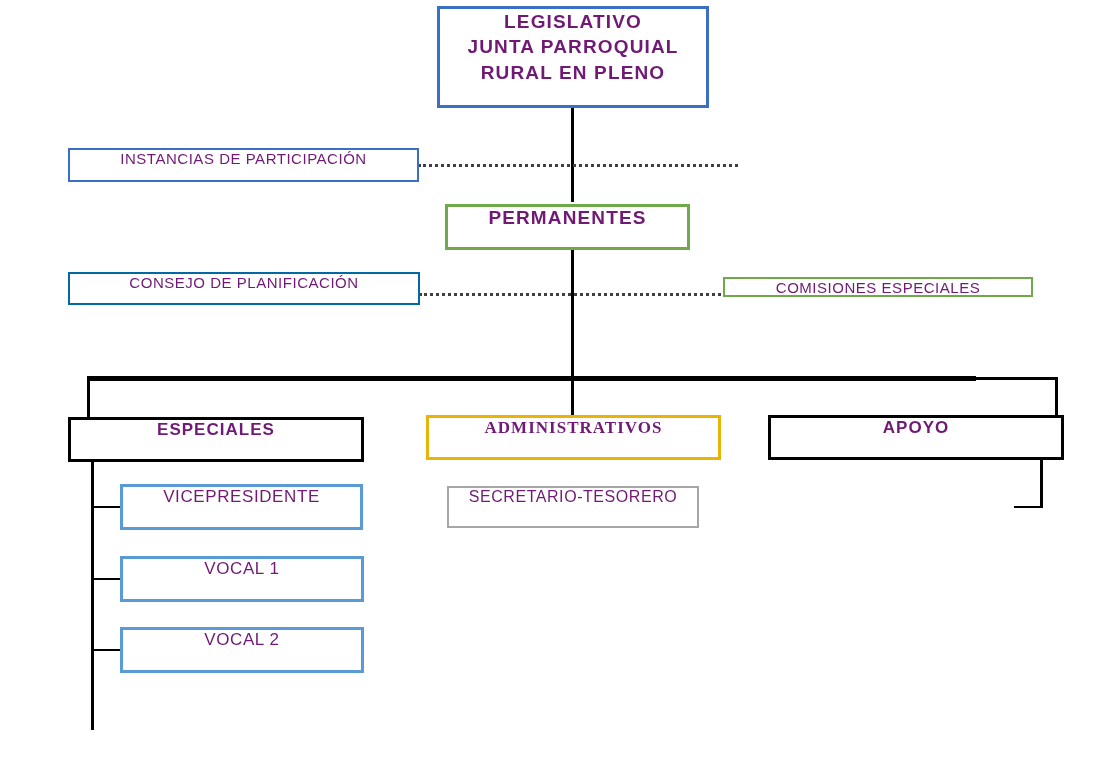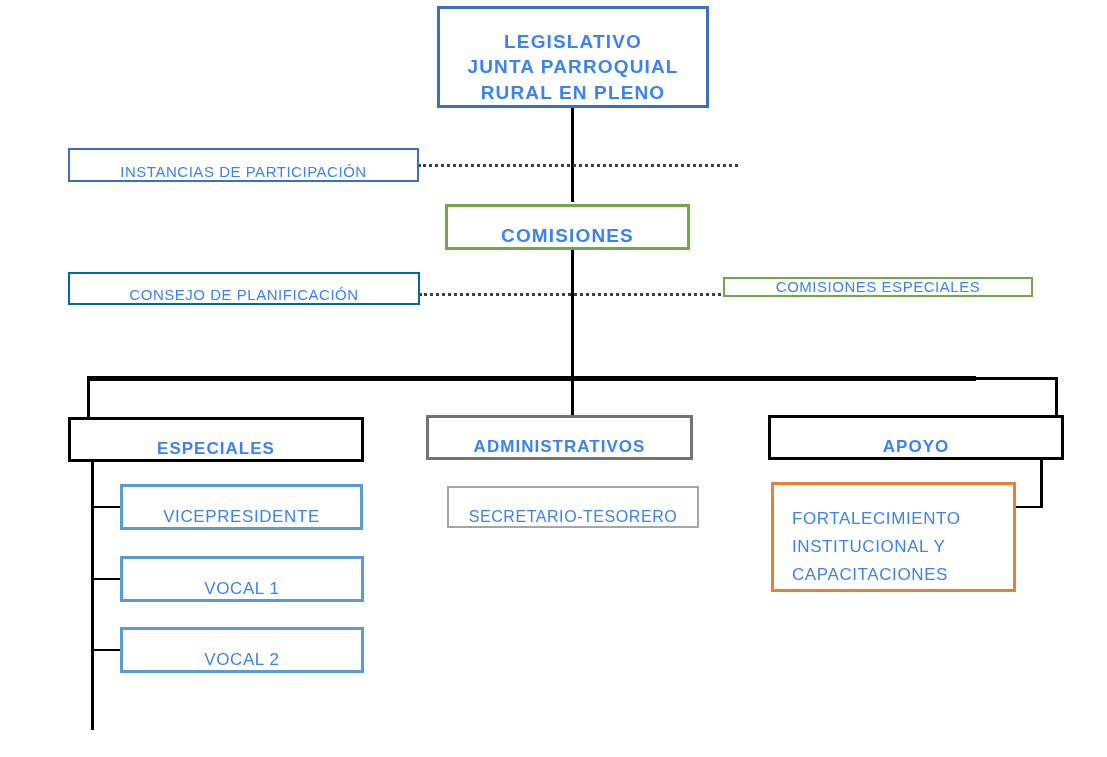--- a/index.html
+++ b/index.html
@@ -13,24 +13,24 @@
     height: 757px;
     background: #ffffff;
     font-family: "Liberation Sans", sans-serif;
     overflow: hidden;
   }
   .node {
     position: absolute;
     box-sizing: border-box;
     background: #ffffff;
     display: flex;
-    align-items: flex-end;
+    align-items: flex-start;
     justify-content: center;
     text-align: center;
-    color: #3b82f6;
+    color: #701a75;
     z-index: 5;
   }
   .node-label {
     display: block;
     width: 100%;
     white-space: pre-line;
   }
   .bold { font-weight: bold; }
   .ls-wide { letter-spacing: 0.06em; }
   .ls-mid  { letter-spacing: 0.035em; }
@@ -86,36 +86,36 @@
 JUNTA PARROQUIAL
 RURAL EN PLENO</span>
   </div>
 
   <div class="node ls-mid" style="left:68px; top:148px; width:351px; height:34px; border:2px solid #3B6FC4; font-size:15px;">
     <span class="node-label">INSTANCIAS DE PARTICIPACIÓN</span>
   </div>
 
 
   <div class="node bold ls-wide" style="left:445px; top:204px; width:245px; height:46px; border:3px solid #70A94A; font-size:19px;">
-    <span class="node-label">COMISIONES</span>
+    <span class="node-label">PERMANENTES</span>
   </div>
 
   <div class="node ls-mid" style="left:68px; top:272px; width:352px; height:33px; border:2px solid #0369a1; font-size:15px;">
     <span class="node-label">CONSEJO DE PLANIFICACIÓN</span>
   </div>
 
   <div class="node ls-mid" style="left:723px; top:277px; width:310px; height:20px; border:2px solid #70A94A; font-size:15px;">
     <span class="node-label">COMISIONES ESPECIALES</span>
   </div>
 
   <div class="node bold ls-wide" style="left:68px; top:417px; width:296px; height:45px; border:3px solid #000000; font-size:17px;">
     <span class="node-label">ESPECIALES</span>
   </div>
 
-  <div class="node bold ls-wide" style="left:426px; top:415px; width:267px; height:45px; border:3px solid #737373; font-size:17px;">
+  <div class="node bold ls-wide" style="left:426px; top:415px; width:295px; height:45px; border:3px solid #eab308; font-size:17px;font-family:Liberation Serif, serif;">
     <span class="node-label">ADMINISTRATIVOS</span>
   </div>
 
   <div class="node bold ls-wide" style="left:768px; top:415px; width:296px; height:45px; border:3px solid #000000; font-size:17px;">
     <span class="node-label">APOYO</span>
   </div>
 
   <div class="node ls-mid" style="left:120px; top:484px; width:243px; height:46px; border:3px solid #5B9BD5; font-size:17px;">
     <span class="node-label">VICEPRESIDENTE</span>
   </div>
@@ -126,19 +126,14 @@
 
   <div class="node ls-mid" style="left:120px; top:627px; width:244px; height:46px; border:3px solid #5B9BD5; font-size:17px;">
     <span class="node-label">VOCAL 2</span>
   </div>
 
 
   <div class="node ls-mid" style="left:447px; top:486px; width:252px; height:42px; border:2px solid #A6A6A6; font-size:16px;">
     <span class="node-label">SECRETARIO-TESORERO</span>
   </div>
 
-  <div class="node align-left ls-mid" style="left:771px; top:482px; width:245px; height:110px; border:3px solid #ED7D31; font-size:17px; line-height:1.65;">
-    <span class="node-label">FORTALECIMIENTO
-INSTITUCIONAL   Y
-CAPACITACIONES</span>
-  </div>
 
 </div>
 
 </body></html>

